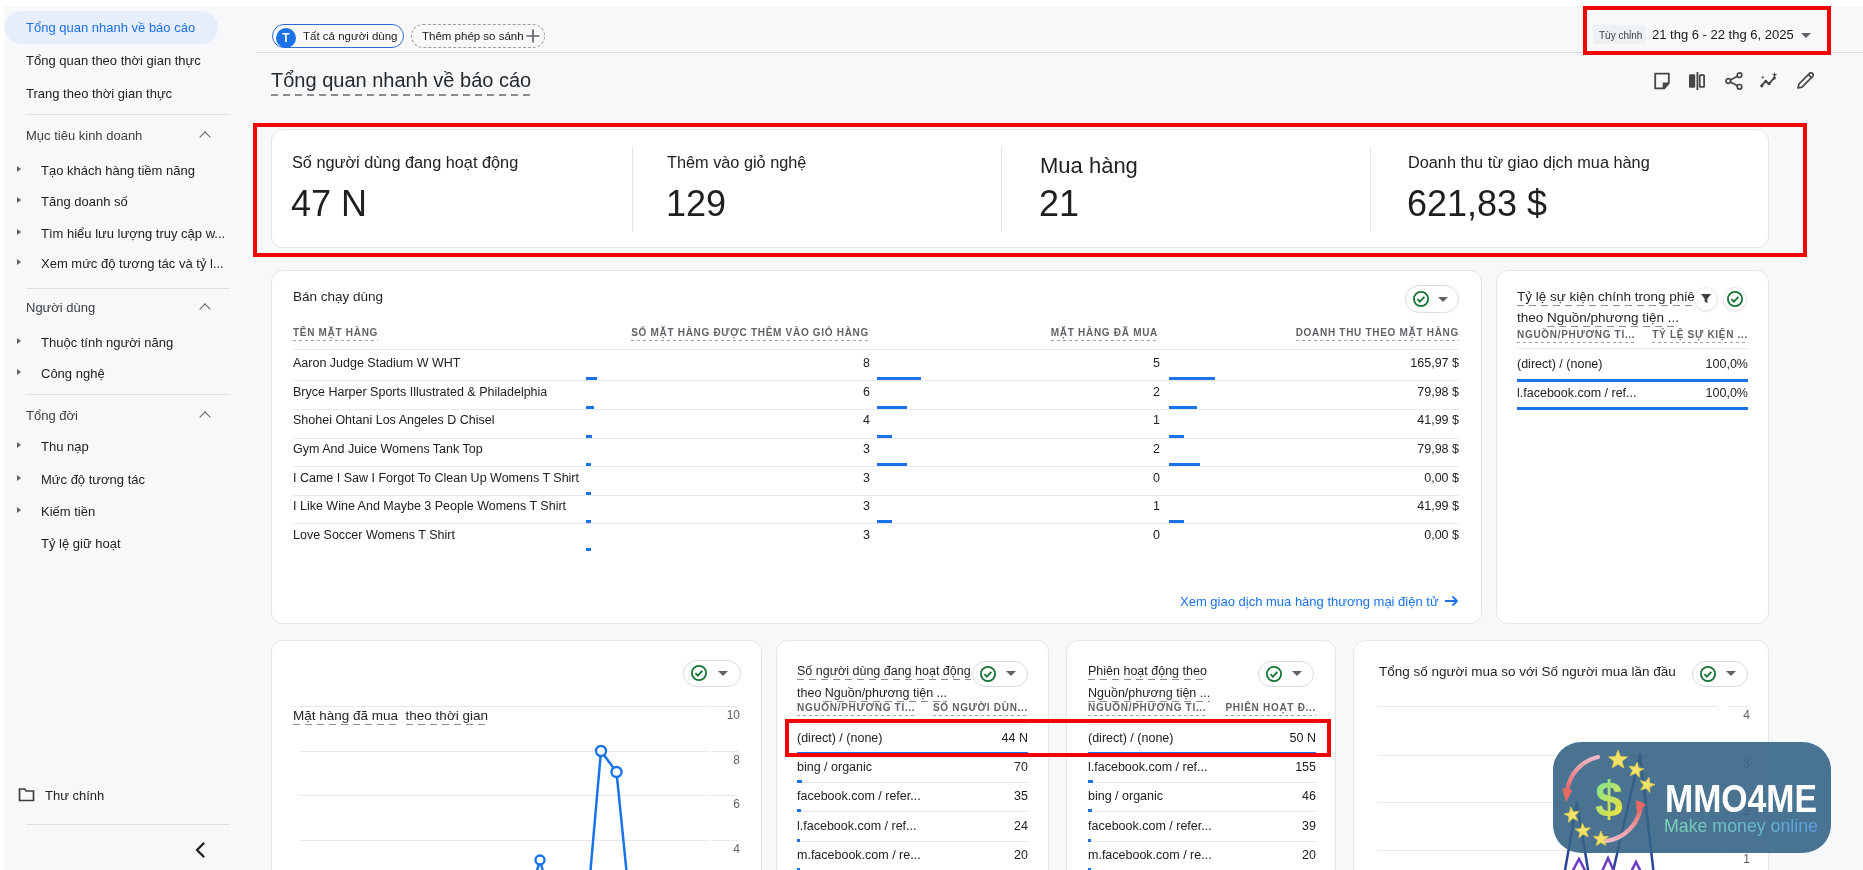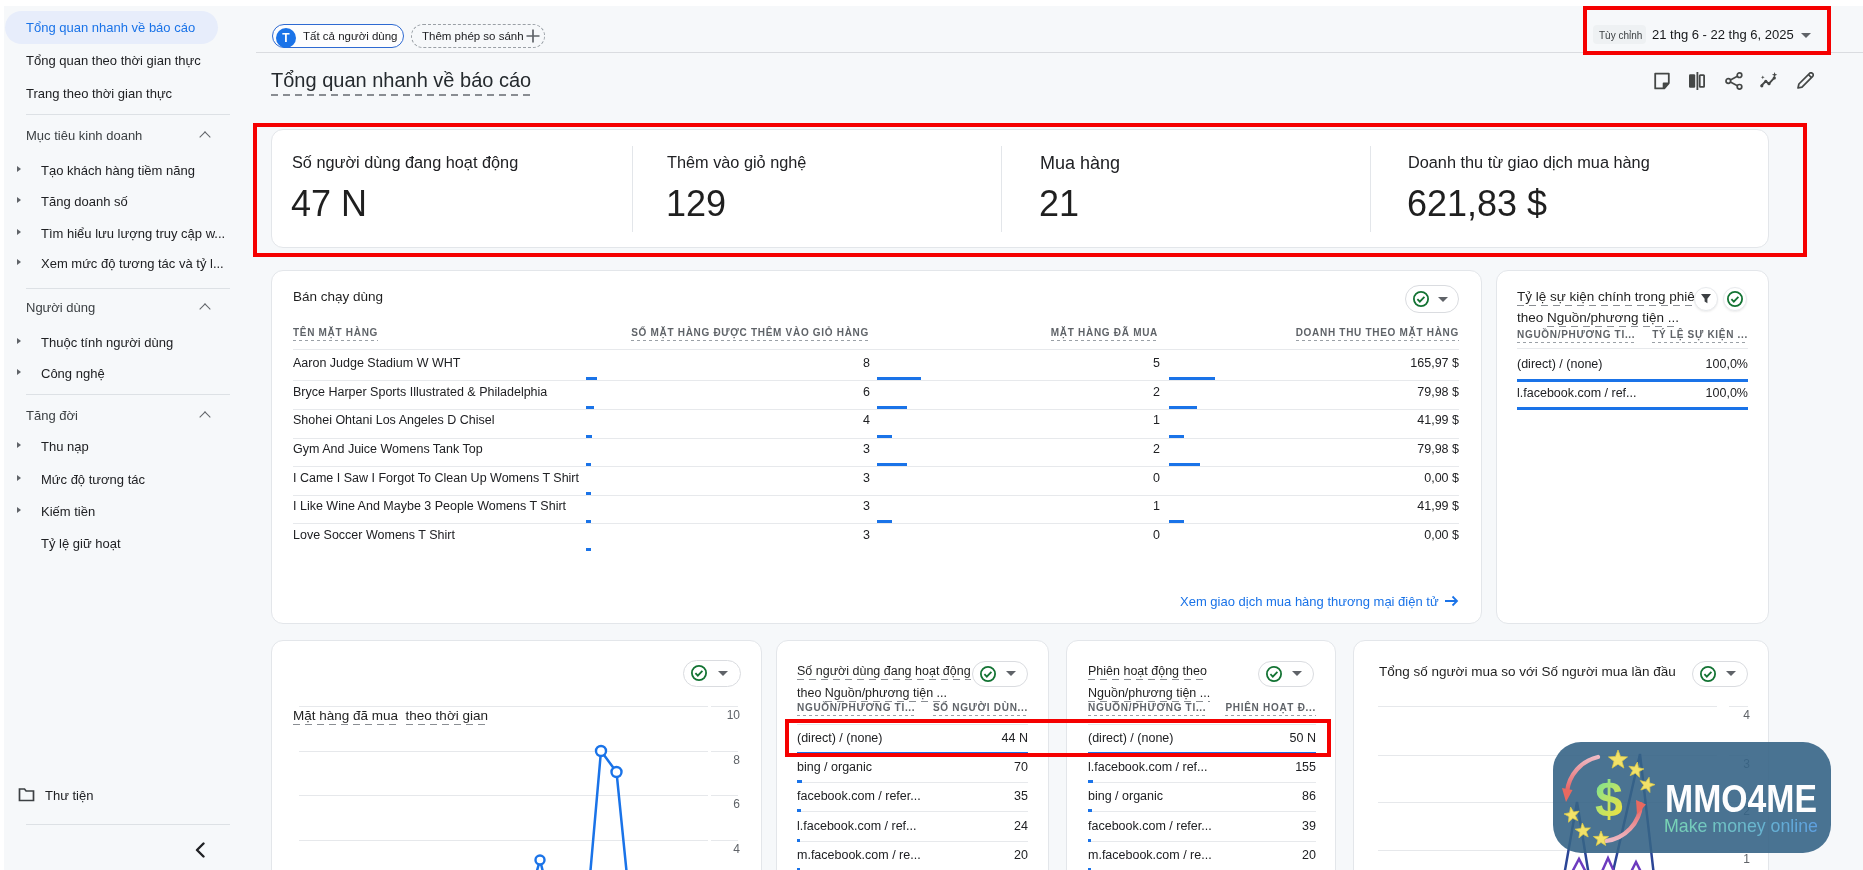--- a/index.html
+++ b/index.html
@@ -37,37 +37,37 @@
 <div class="navtri" style="left:17px;top:197px;"></div>
 <div class="navitem" style="left:41px;top:194px;">Tăng doanh số</div>
 <div class="navtri" style="left:17px;top:229px;"></div>
 <div class="navitem" style="left:41px;top:226px;">Tìm hiểu lưu lượng truy cập w...</div>
 <div class="navtri" style="left:17px;top:259px;"></div>
 <div class="navitem" style="left:41px;top:256px;">Xem mức độ tương tác và tỷ l...</div>
 <div class="sep" style="left:26px;top:288px;width:204px;background:#dde1e5;"></div>
 <div class="navitem" style="left:26px;top:300px;color:#3c4043;">Người dùng</div>
 <div class="chev" style="left:201px;top:305px;"></div>
 <div class="navtri" style="left:17px;top:338px;"></div>
-<div class="navitem" style="left:41px;top:335px;">Thuộc tính người dùng</div>
+<div class="navitem" style="left:41px;top:335px;">Thuộc tính người năng</div>
 <div class="navtri" style="left:17px;top:369px;"></div>
 <div class="navitem" style="left:41px;top:366px;">Công nghệ</div>
 <div class="sep" style="left:26px;top:394px;width:204px;background:#dde1e5;"></div>
-<div class="navitem" style="left:26px;top:408px;color:#3c4043;">Tăng đời</div>
+<div class="navitem" style="left:26px;top:408px;color:#3c4043;">Tổng đời</div>
 <div class="chev" style="left:201px;top:413px;"></div>
 <div class="navtri" style="left:17px;top:442px;"></div>
 <div class="navitem" style="left:41px;top:439px;">Thu nạp</div>
 <div class="navtri" style="left:17px;top:475px;"></div>
 <div class="navitem" style="left:41px;top:472px;">Mức độ tương tác</div>
 <div class="navtri" style="left:17px;top:507px;"></div>
 <div class="navitem" style="left:41px;top:504px;">Kiếm tiền</div>
 <div class="navitem" style="left:41px;top:536px;">Tỷ lệ giữ hoạt</div>
 <svg class="abs" style="left:18px;top:787px;" width="17" height="15" viewBox="0 0 17 15">
     <path d="M1.5 2 h5 l1.6 2 h7.4 v9.5 h-14 z" fill="none" stroke="#3c4043" stroke-width="1.7"></path>
   </svg>
-<div class="navitem" style="left:45px;top:788px;">Thư tiện</div>
+<div class="navitem" style="left:45px;top:788px;">Thư chính</div>
 <div class="sep" style="left:26px;top:824px;width:204px;background:#dde1e5;"></div>
 <svg class="abs" style="left:194px;top:842px;" width="12" height="16" viewBox="0 0 12 16">
     <path d="M9.5 1.5 L3 8 l6.5 6.5" fill="none" stroke="#202124" stroke-width="2.4" stroke-linecap="round" stroke-linejoin="round"></path>
   </svg>
 
 <div class="abs" style="left:0;top:0;width:1863px;height:6px;background:#fff;"></div>
 <div class="abs" style="left:0;top:0;width:4px;height:870px;background:#fff;"></div>
 
 <div class="sep" style="left:256px;top:52px;width:1607px;background:#dadce0;"></div>
 
@@ -121,21 +121,21 @@
 
 <div class="card" style="left:271px;top:129px;width:1498px;height:119px;"></div>
 <div class="redbox" style="left:253px;top:123px;width:1554px;height:134px;"></div>
 <div class="abs" style="left:632px;top:146px;width:1px;height:86px;background:#e3e6ea;"></div>
 <div class="abs" style="left:1001px;top:146px;width:1px;height:86px;background:#e3e6ea;"></div>
 <div class="abs" style="left:1370px;top:146px;width:1px;height:86px;background:#e3e6ea;"></div>
 <div class="abs" style="left:292px;top:153px;font-size:16.3px;color:#202124;">Số người dùng đang hoạt động</div>
 <div class="abs" style="left:291px;top:183px;font-size:36px;color:#1f1f1f;">47 N</div>
 <div class="abs" style="left:667px;top:153px;font-size:16.3px;color:#202124;">Thêm vào giỏ nghệ</div>
 <div class="abs" style="left:666px;top:183px;font-size:36px;color:#1f1f1f;">129</div>
-<div class="abs" style="left:1040px;top:153px;font-size:18px;color:#202124;">Mua hàng</div>
+<div class="abs" style="left:1040px;top:153px;font-size:22px;color:#202124;">Mua hàng</div>
 <div class="abs" style="left:1039px;top:183px;font-size:36px;color:#1f1f1f;">21</div>
 <div class="abs" style="left:1408px;top:153px;font-size:16.3px;color:#202124;">Doanh thu từ giao dịch mua hàng</div>
 <div class="abs" style="left:1407px;top:183px;font-size:36px;color:#1f1f1f;">621,83 $</div>
 
 <div class="card" style="left:271px;top:270px;width:1211px;height:354px;"></div>
 <div class="abs" style="left:293px;top:289px;font-size:13.5px;color:#1f1f1f;">Bán chạy dùng</div>
 <div class="pill" style="left:1405px;top:285px;width:54px;height:28px;"></div>
 <svg class="abs" style="left:1412px;top:290px;" width="18" height="18" viewBox="0 0 18 18">
     <circle cx="9" cy="9" r="7.1" fill="none" stroke="#137333" stroke-width="1.8"></circle>
     <path d="M5.4 9.2 l2.4 2.4 4.6-4.8" fill="none" stroke="#137333" stroke-width="1.8"></path>
@@ -298,21 +298,21 @@
 <div class="hdr dotu" style="right:547px;top:702px;margin-left:40px;">PHIÊN HOẠT Đ...</div>
 <div class="sep" style="left:1088px;top:724px;width:228px;"></div>
 <div class="rowtxt" style="left:1088px;top:731px;">(direct) / (none)</div>
 <div class="rowval" style="left:1216px;top:731px;width:100px;">50 N</div>
 <div class="bar" style="left:1088px;top:752px;width:228px;"></div>
 <div class="rowtxt" style="left:1088px;top:760px;">l.facebook.com / ref...</div>
 <div class="rowval" style="left:1216px;top:760px;width:100px;">155</div>
 <div class="sep" style="left:1088px;top:782px;width:228px;"></div>
 <div class="bar" style="left:1088px;top:780px;width:5px;"></div>
 <div class="rowtxt" style="left:1088px;top:789px;">bing / organic</div>
-<div class="rowval" style="left:1216px;top:789px;width:100px;">86</div>
+<div class="rowval" style="left:1216px;top:789px;width:100px;">46</div>
 <div class="sep" style="left:1088px;top:811px;width:228px;"></div>
 <div class="bar" style="left:1088px;top:809px;width:4px;"></div>
 <div class="rowtxt" style="left:1088px;top:819px;">facebook.com / refer...</div>
 <div class="rowval" style="left:1216px;top:819px;width:100px;">39</div>
 <div class="sep" style="left:1088px;top:841px;width:228px;"></div>
 <div class="bar" style="left:1088px;top:839px;width:3px;"></div>
 <div class="rowtxt" style="left:1088px;top:848px;">m.facebook.com / re...</div>
 <div class="rowval" style="left:1216px;top:848px;width:100px;">20</div>
 <div class="bar" style="left:1088px;top:868px;width:3px;"></div>
 

